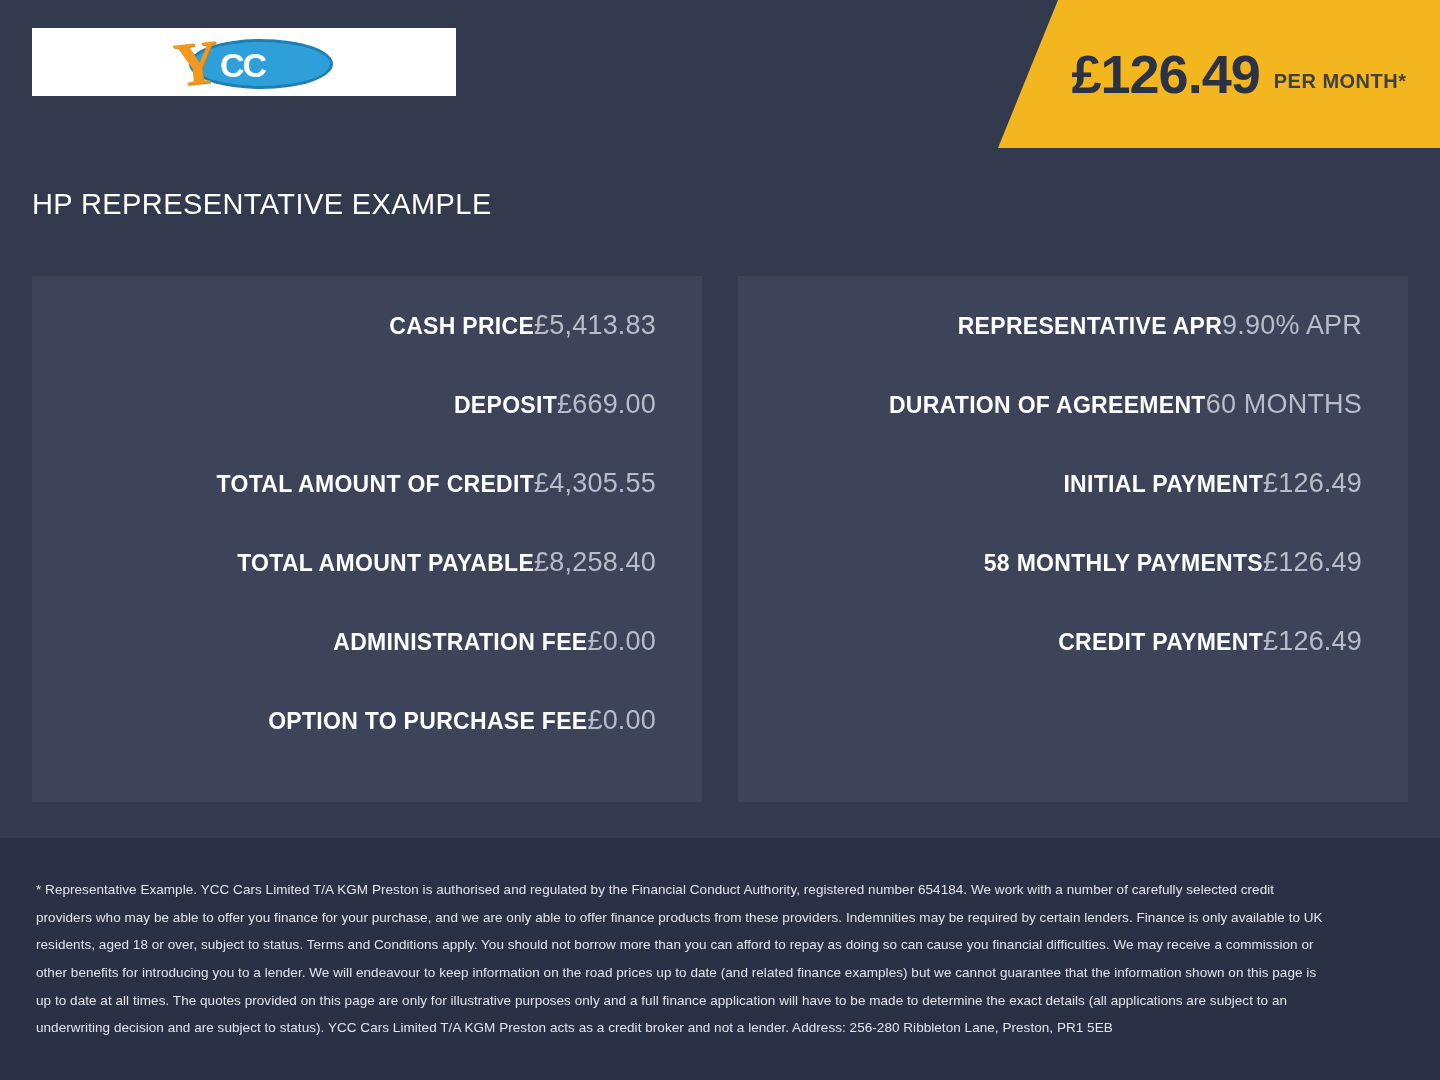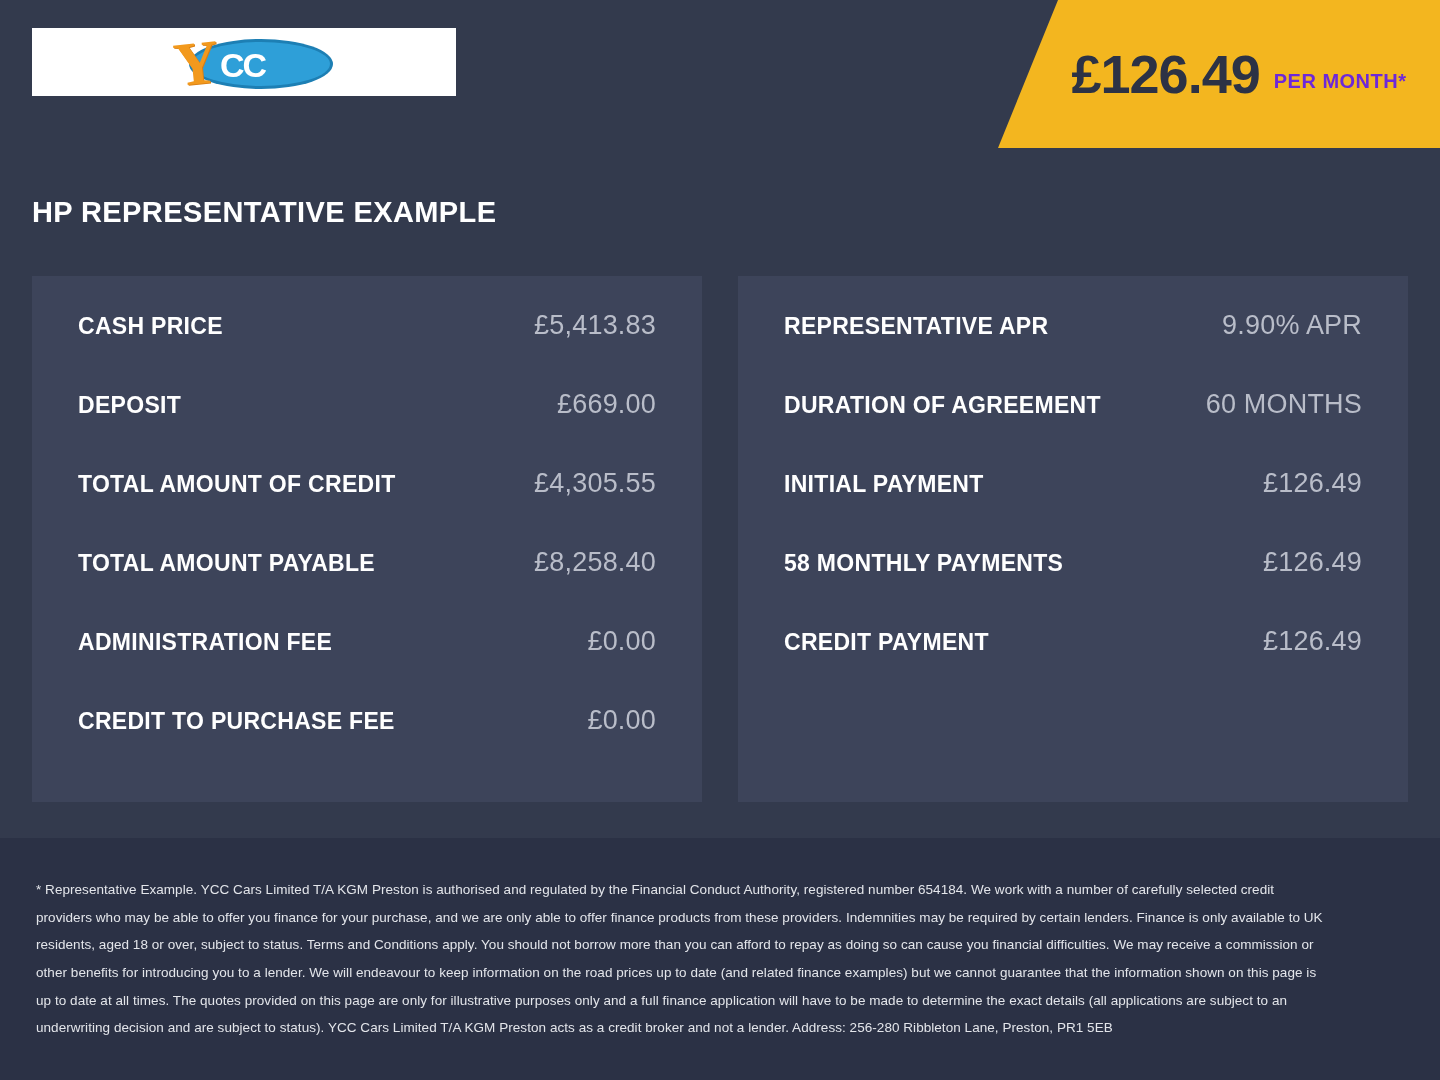--- a/index.html
+++ b/index.html
@@ -54,52 +54,50 @@
     clip-path:polygon(60px 0, 100% 0, 100% 100%, 0 100%);
     display:flex; align-items:center; justify-content:center;
     gap:14px;
     padding-left:40px;
   }
   .price-amount {
     font-size:54px; font-weight:bold; color:#2c3245;
     letter-spacing:-1px;
   }
   .price-suffix {
-    font-size:20px; font-weight:bold; color:#6d28d9;
+    font-size:20px; font-weight:bold; color:#404040;
     letter-spacing:0.5px;
     padding-top:14px;
   }
 
   
   .section-title {
     position:absolute;
     left:32px; top:188px;
-    font-size:29px; font-weight:bold; color:#ffffff;
+    font-size:29px; font-weight:normal; color:#ffffff;
     letter-spacing:0.4px;
-    margin-top:8px;
   }
 
   
   .panels {
     position:absolute;
     left:32px; top:276px;
     width:1376px; height:526px;
     display:flex; gap:36px;
   }
   .panel {
     flex:1;
     background:#3d445a;
     padding:34px 46px 20px 46px;
   }
   .row {
     display:flex;
     align-items:baseline;
-    justify-content:space-between;
+    justify-content:flex-end;
     height:79px;
-    gap:13px;
   }
   .row-label {
     font-size:23px; font-weight:bold; color:#ffffff;
     letter-spacing:0.3px;
     white-space:nowrap;
   }
   .row-value {
     font-size:27px; color:#b9bdc9;
     letter-spacing:0.2px;
     white-space:nowrap;
@@ -161,21 +159,21 @@
       </div>
       <div class="row">
         <span class="row-label">TOTAL AMOUNT PAYABLE</span>
         <span class="row-value">£8,258.40</span>
       </div>
       <div class="row">
         <span class="row-label">ADMINISTRATION FEE</span>
         <span class="row-value">£0.00</span>
       </div>
       <div class="row">
-        <span class="row-label">CREDIT TO PURCHASE FEE</span>
+        <span class="row-label">OPTION TO PURCHASE FEE</span>
         <span class="row-value">£0.00</span>
       </div>
     </div>
 
     <div class="panel">
       <div class="row">
         <span class="row-label">REPRESENTATIVE APR</span>
         <span class="row-value">9.90% APR</span>
       </div>
       <div class="row">

